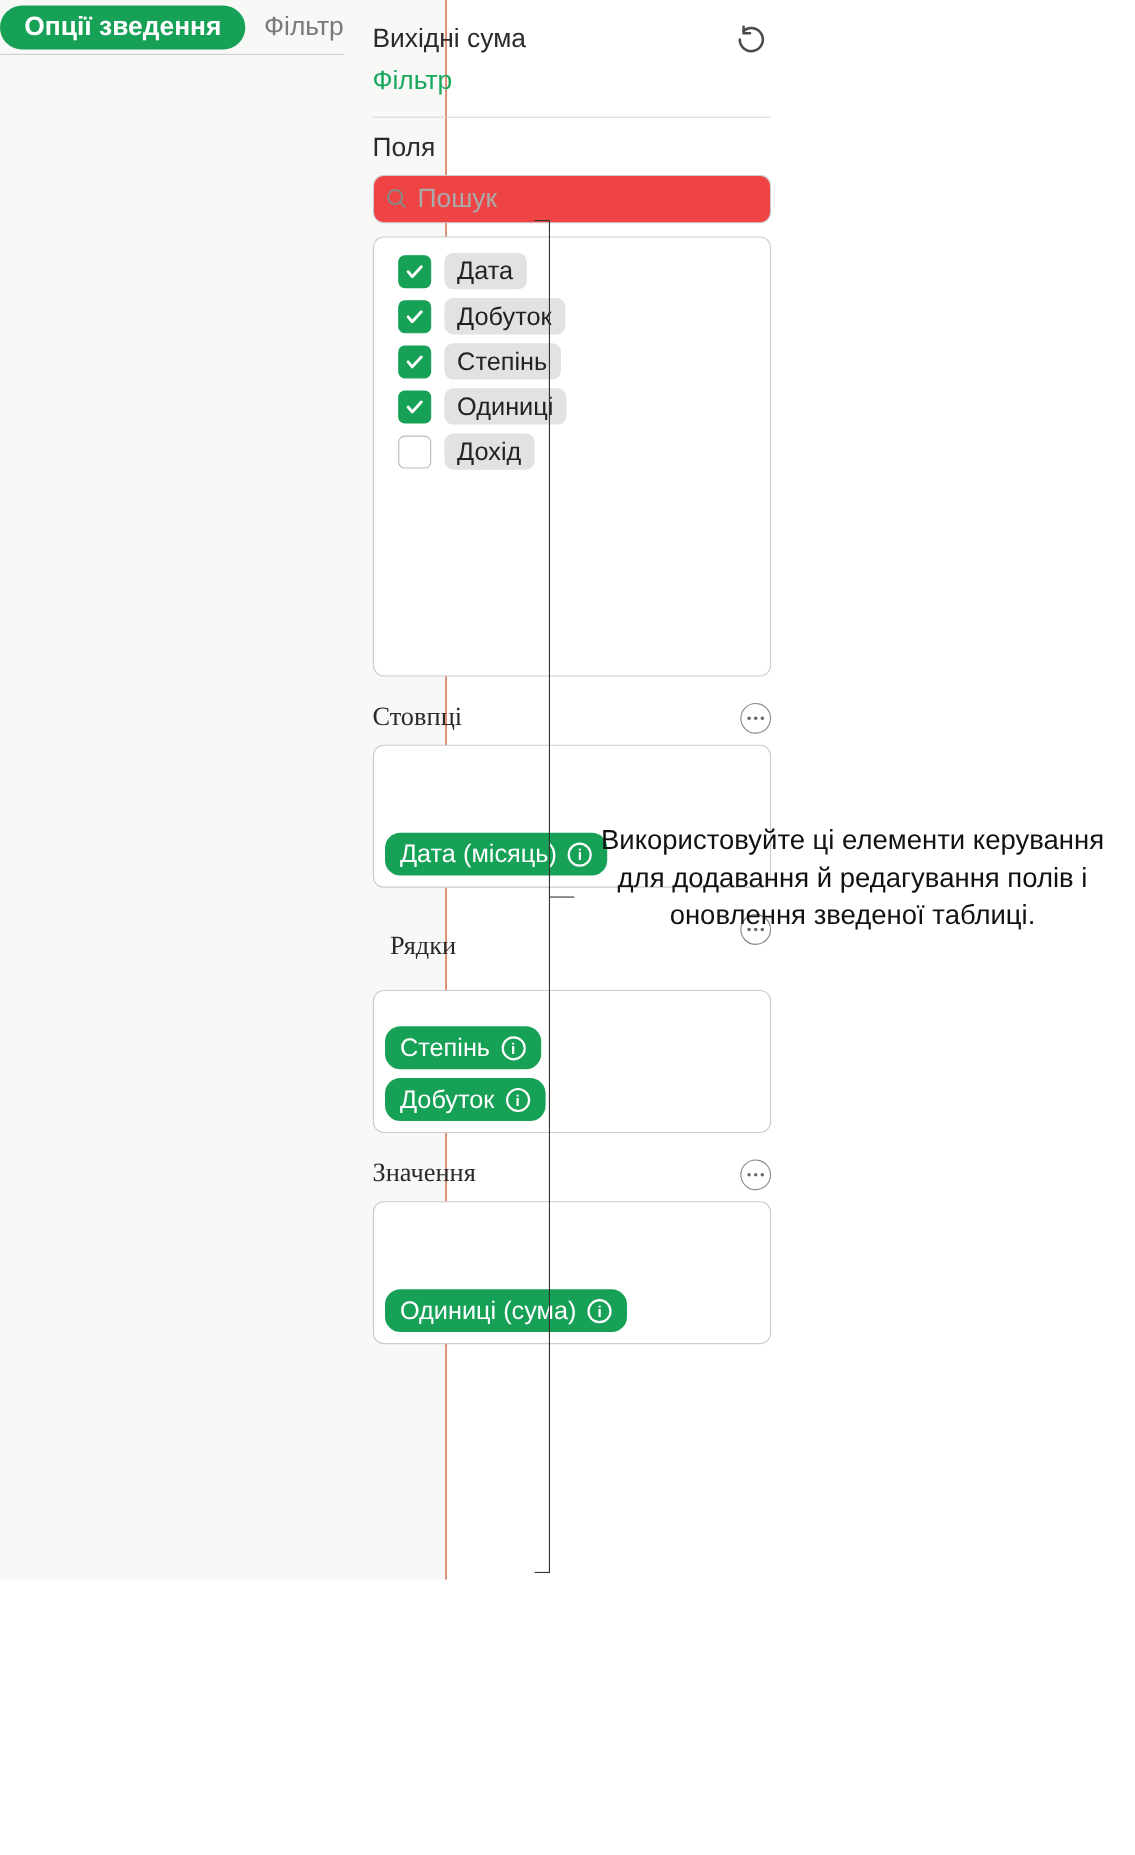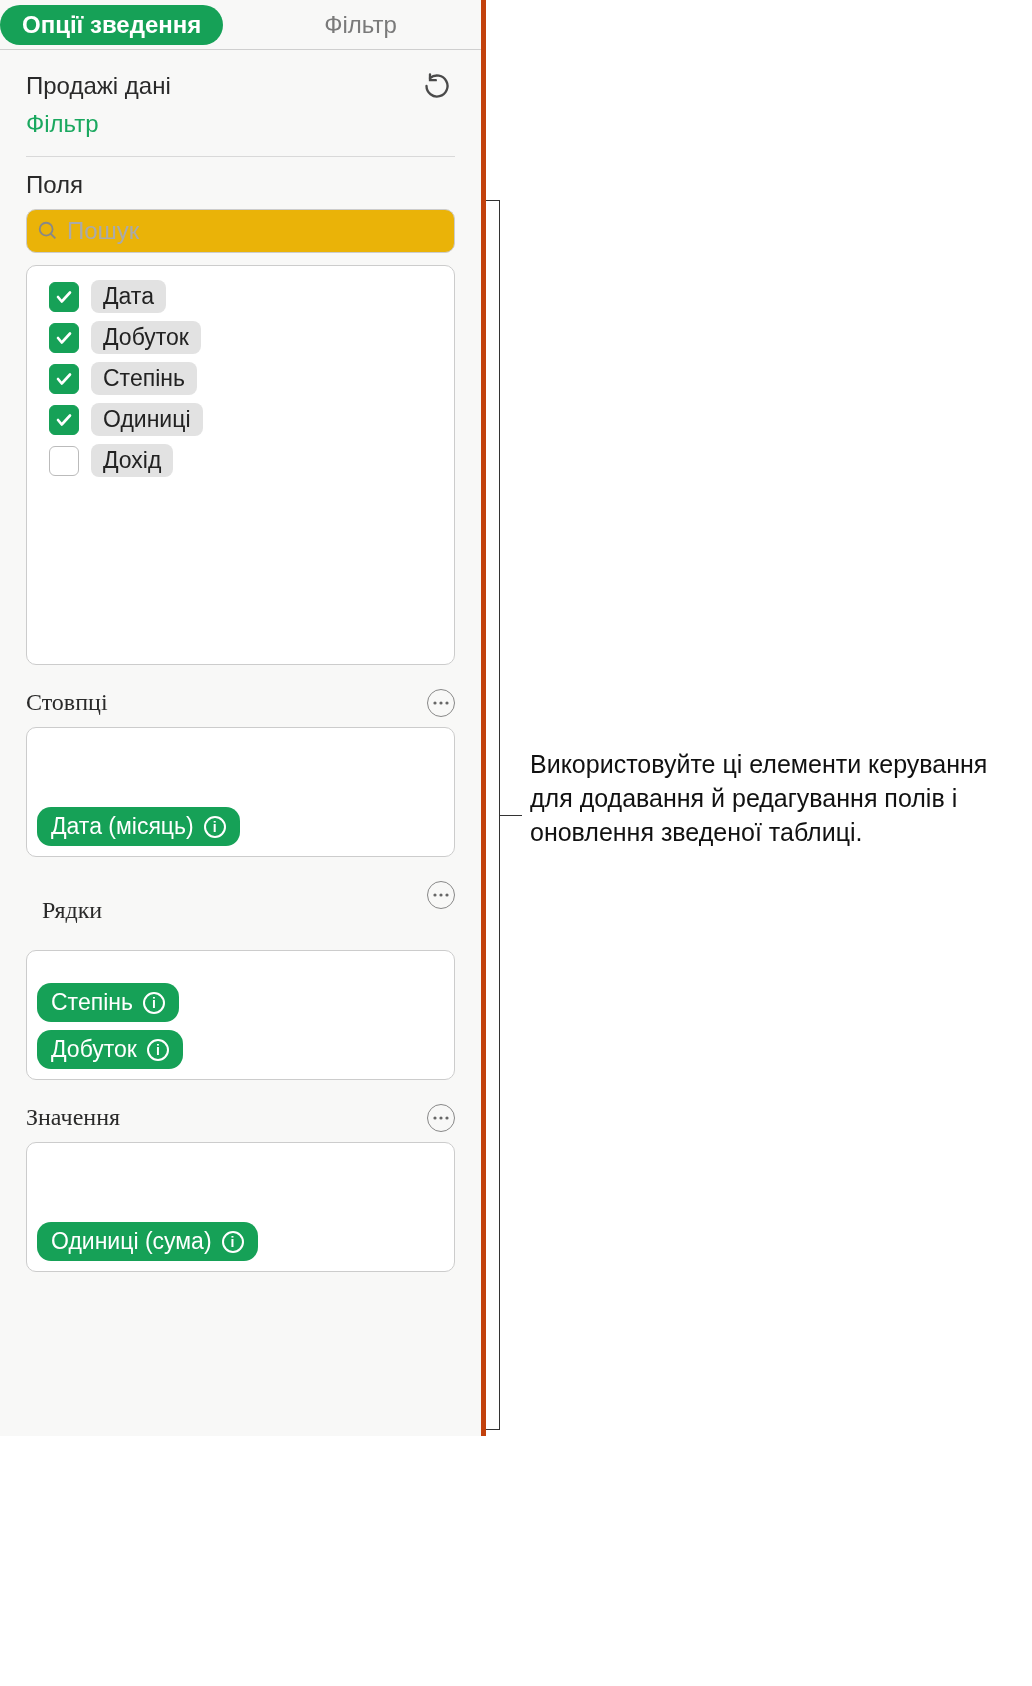--- a/index.html
+++ b/index.html
@@ -5,25 +5,25 @@
   * { box-sizing: border-box; margin: 0; padding: 0; }
   body {
     font-family: -apple-system, BlinkMacSystemFont, "Helvetica Neue", Arial, sans-serif;
     background: #fff;
     width: 1032px;
     height: 1686px;
     position: relative;
     color: #1a1a1a;
   }
   .panel {
-    width: 486px;
+    width: 406px;
     height: 1436px;
-    border-right: 5px solid #c2410c;
-    display: flex;
-    flex-direction: column;
+    border-right: 1px solid #c2410c;
+    display: flex;
+    flex-direction: row;
     background: #f8f8f7;
   }
   .tabs {
     display: flex;
     border-bottom: 1px solid #cfcfcf;
     height: 50px;
   }
   .tab {
     flex: 1;
     display: flex;
@@ -67,21 +67,21 @@
   }
   .hr { border: none; border-top: 1px solid #d9d9d9; margin: 18px 0 14px 0; }
   .section-label { font-size: 24px; color: #2a2a2a; margin-bottom: 10px; }
   .search-wrap {
     display: flex;
     align-items: center;
     border: 1px solid #ccc;
     border-radius: 10px;
     height: 44px;
     padding: 0 10px;
-    background: #eab308;
+    background: #ef4444;
   }
   .search-wrap input {
     border: none;
     outline: none;
     font-size: 24px;
     color: #333;
     flex: 1;
     margin-left: 8px;
     background: transparent;
   }
@@ -190,38 +190,39 @@
     border-top: 1px solid #333;
   }
   .callout-text {
     position: absolute;
     left: 30px;
     top: 548px;
     font-size: 25px;
     line-height: 1.35;
     color: #111;
     width: 490px;
+    text-align: center;
   }
 </style>
 </head>
 <body>
 
 <div class="panel">
   <div class="tabs">
     <div class="tab left">
       <span class="tab-pill">Опції зведення</span>
     </div>
     <div class="tab">
       <span>Фільтр</span>
     </div>
   </div>
 
   <div class="content">
     <div class="source-header">
-      <span class="source-title">Продажі дані</span>
+      <span class="source-title">Вихідні сума</span>
       <div class="refresh-btn">
         <svg width="28" height="28" viewBox="0 0 24 24" fill="none" stroke="#4a4a4a" stroke-width="2" stroke-linecap="round">
             <path d="M3 12a9 9 0 1 0 3-6.7"></path>
             <path d="M6 2v5h5"></path>
           </svg>
       </div>
     </div>
     <div class="source-name">Фільтр</div>
 
     <hr class="hr">

